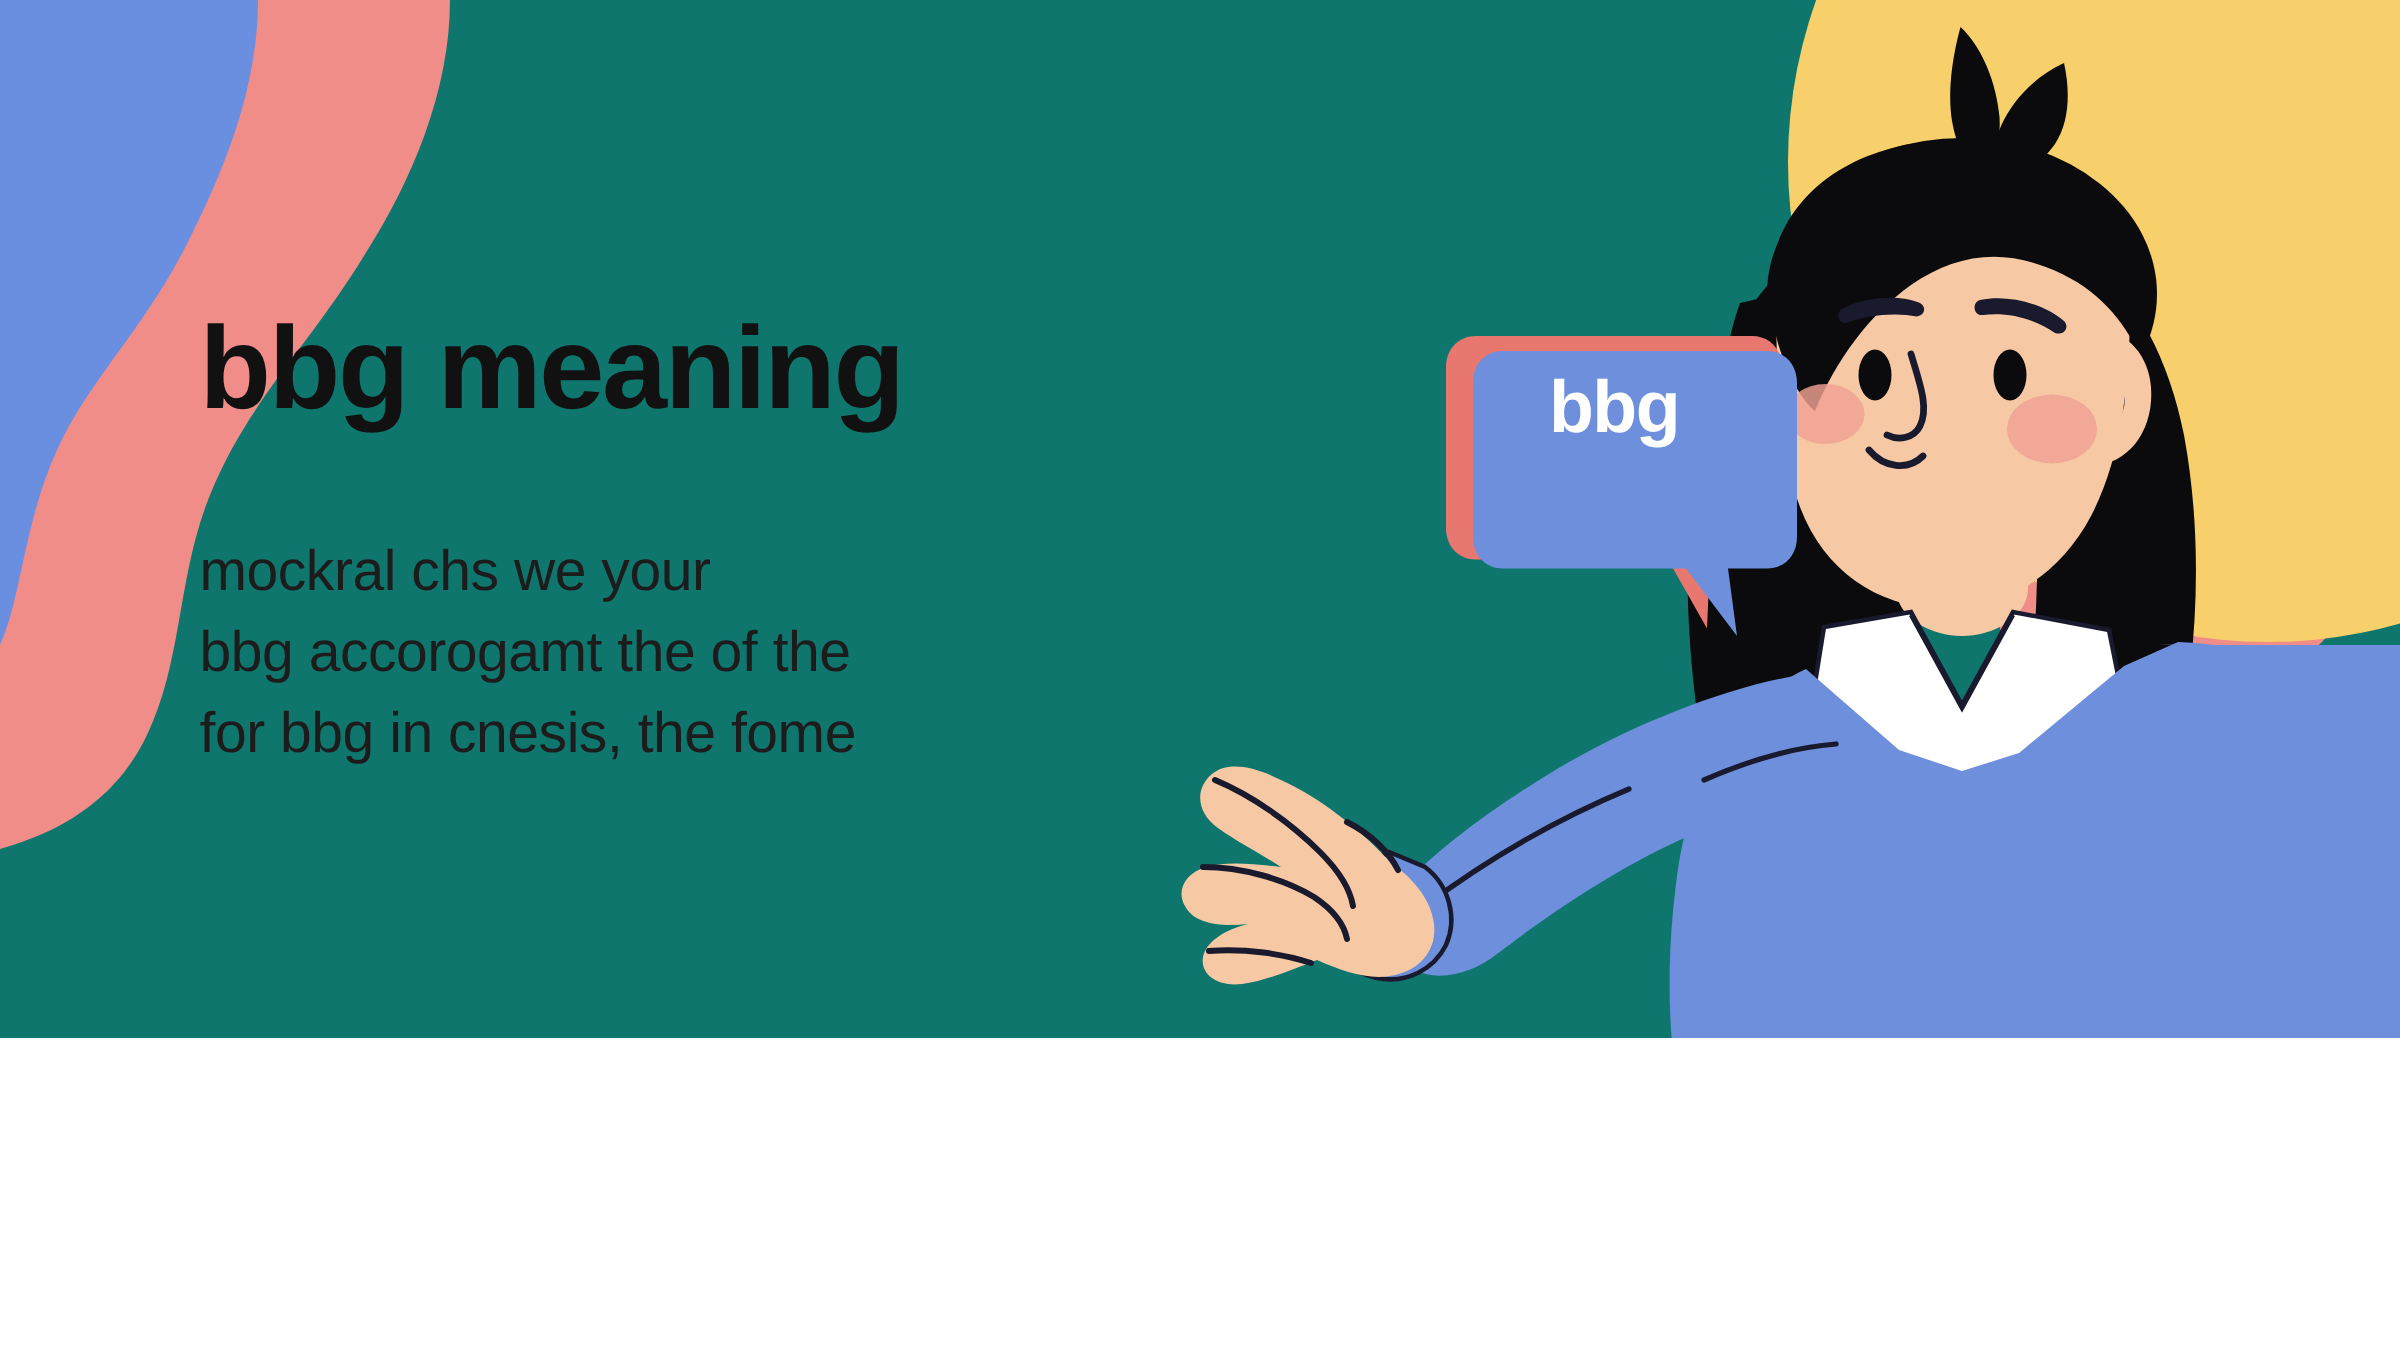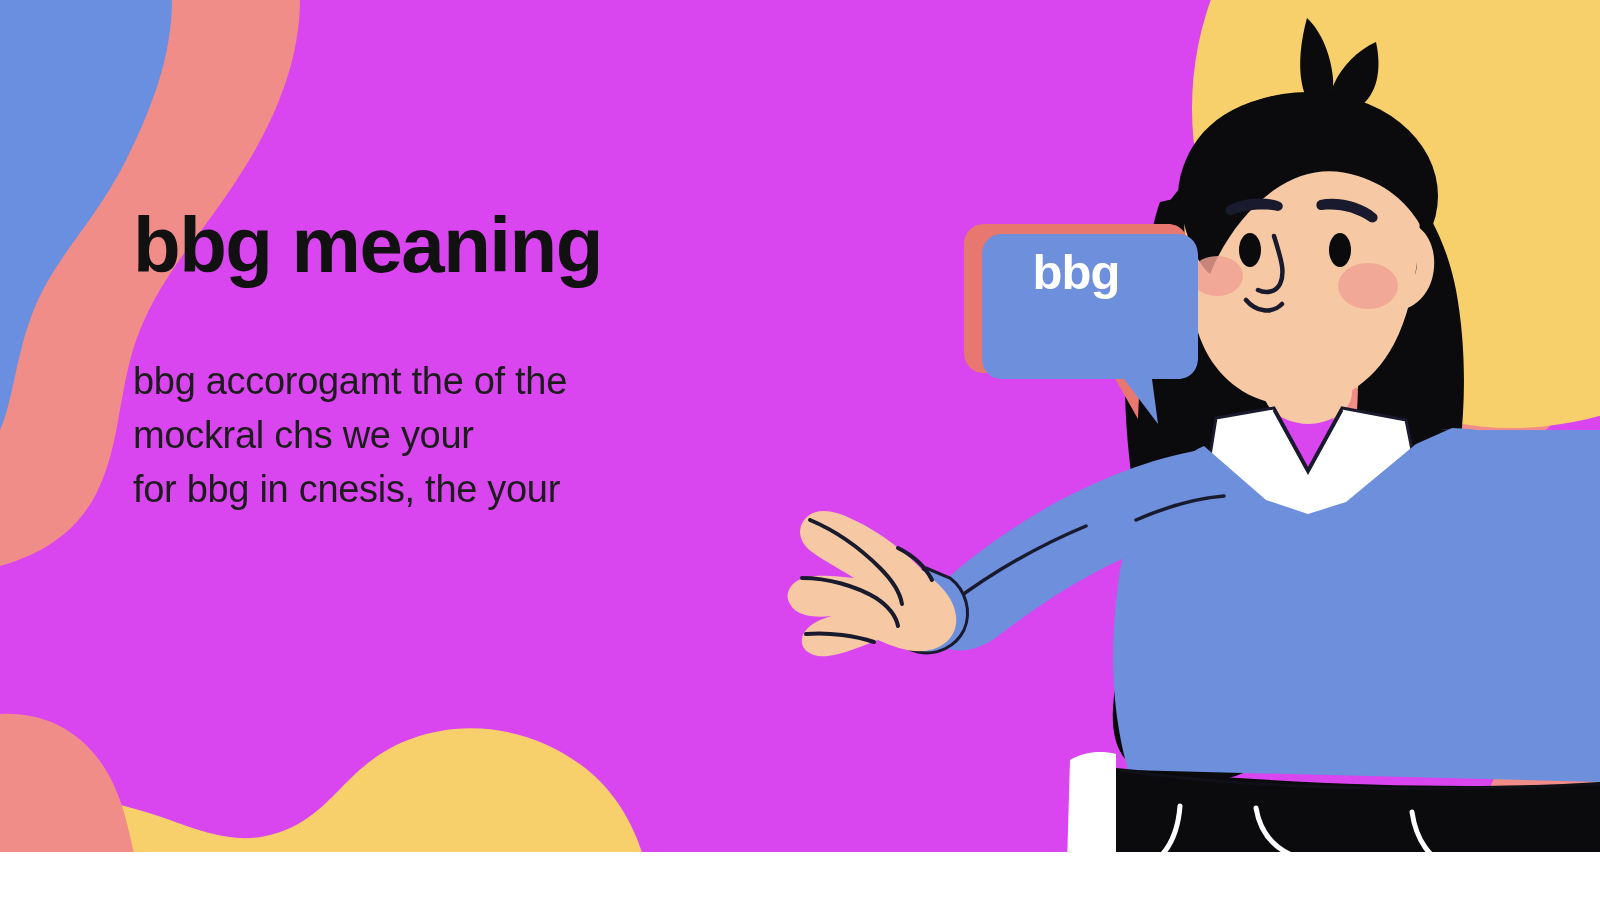--- a/index.html
+++ b/index.html
@@ -9,22 +9,22 @@
     width: 1600px;
     height: 900px;
     overflow: hidden;
     background: #ffffff;
     font-family: "Liberation Sans", sans-serif;
   }
 
   #stage {
     position: relative;
     width: 1600px;
-    height: 852px;
-    background: #d946ef;
+    height: 692px;
+    background: #0f766e;
     overflow: hidden;
   }
 
   
   .bg-layer {
     position: absolute;
     inset: 0;
     width: 1600px;
     height: 900px;
     pointer-events: none;
@@ -118,23 +118,23 @@
              C 140,878 146,891 152,900 Z"></path>
 
     <path fill="#F08D89" d="M 1600,700 C 1560,706 1522,734 1498,772 C 1474,812 1468,858 1470,900
              L 1600,900 Z"></path>
   </svg>
 
   <div class="text-col">
     <h1 class="headline">bbg meaning</h1>
 
     <div class="body-copy">
+      <span class="line">mockral chs we your</span>
       <span class="line">bbg accorogamt the of the</span>
-      <span class="line">mockral chs we your</span>
-      <span class="line">for bbg in cnesis, the your</span>
+      <span class="line">for bbg in cnesis, the fome</span>
     </div>
   </div>
 
   <svg class="illustration" viewBox="0 0 820 900" preserveAspectRatio="none" aria-hidden="true">
 
     <path fill="#0B0B0D" d="M 492,140 C 420,148 372,206 356,278 C 340,348 344,420 352,480
              C 360,548 352,612 338,672 C 330,710 330,742 346,760
              C 372,788 430,790 470,770 C 466,700 470,620 480,556
              C 492,480 504,410 502,340 C 500,268 498,196 492,140 Z"></path>
 

